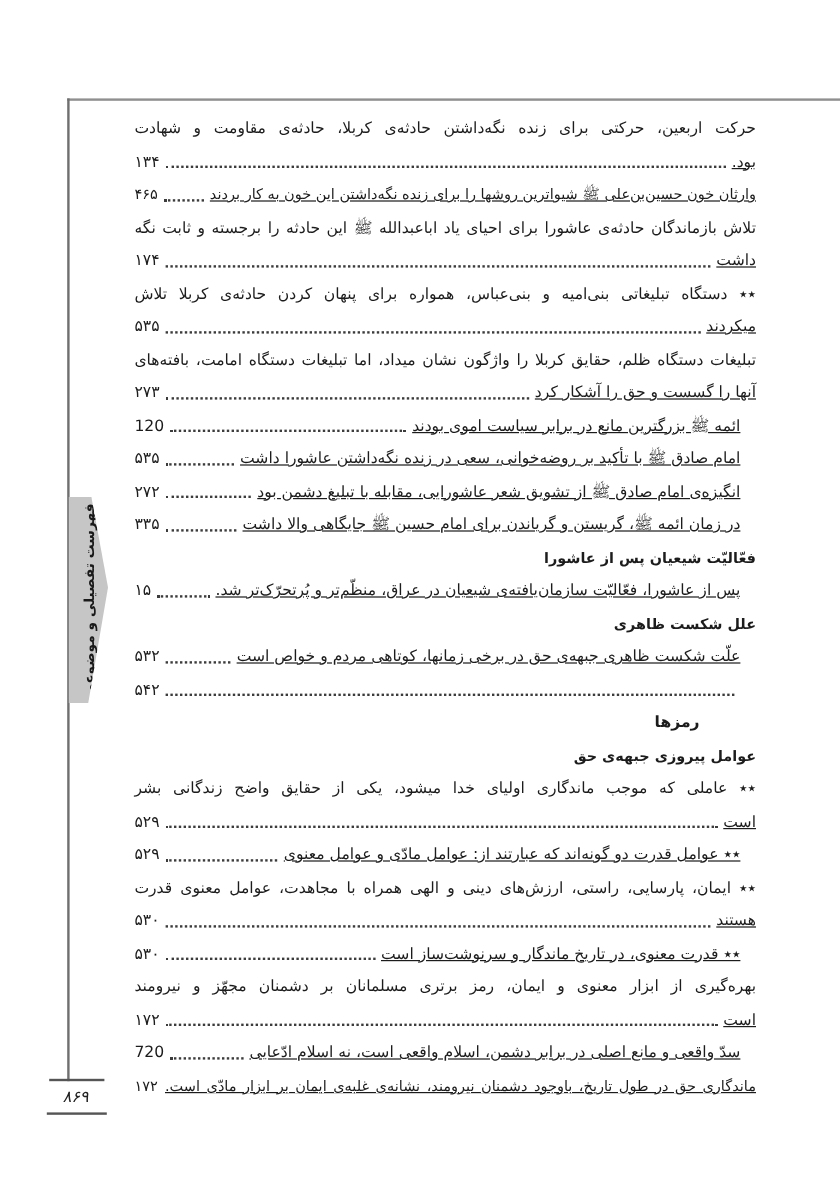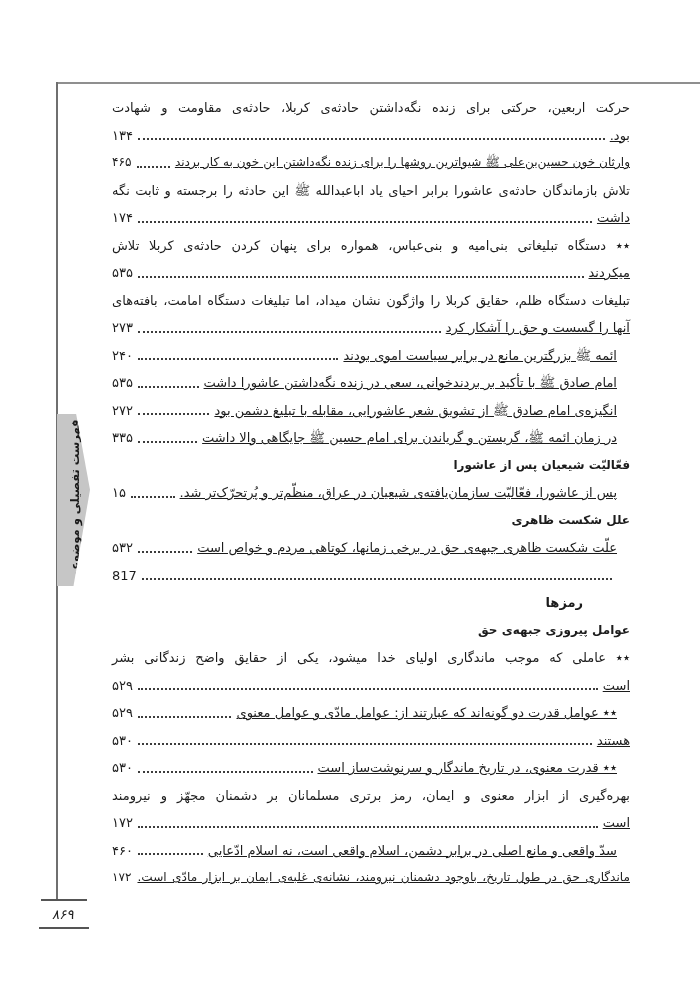--- a/index.html
+++ b/index.html
@@ -77,45 +77,45 @@
     <div class="row e1">
       <span class="txt">بود.</span>
       <span class="leader"></span>
       <span class="pg">۱۳۴</span>
     </div>
     <div class="row e1 tight">
       <span class="txt">وارثان خون حسین‌بن‌علی ﷺ شیواترین روشها را برای زنده نگه‌داشتن این خون به کار بردند</span>
       <span class="leader"></span>
       <span class="pg">۴۶۵</span>
     </div>
-    <div class="row l1">تلاش بازماندگان حادثه‌ی عاشورا برابر احیای یاد اباعبدالله ﷺ این حادثه را برجسته و ثابت نگه</div>
+    <div class="row l1">تلاش بازماندگان حادثه‌ی عاشورا برای احیای یاد اباعبدالله ﷺ این حادثه را برجسته و ثابت نگه</div>
     <div class="row e1">
       <span class="txt">داشت</span>
       <span class="leader"></span>
       <span class="pg">۱۷۴</span>
     </div>
     <div class="row l1">٭٭ دستگاه تبلیغاتی بنی‌امیه و بنی‌عباس، همواره برای پنهان کردن حادثه‌ی کربلا تلاش</div>
     <div class="row e1">
       <span class="txt">میکردند</span>
       <span class="leader"></span>
       <span class="pg">۵۳۵</span>
     </div>
     <div class="row l1">تبلیغات دستگاه ظلم، حقایق کربلا را واژگون نشان میداد، اما تبلیغات دستگاه امامت، بافته‌های</div>
     <div class="row e1">
       <span class="txt">آنها را گسست و حق را آشکار کرد</span>
       <span class="leader"></span>
       <span class="pg">۲۷۳</span>
     </div>
     <div class="row e1 ind">
       <span class="txt">ائمه ﷺ بزرگترین مانع در برابر سیاست اموی بودند</span>
       <span class="leader"></span>
-      <span class="pg">۲۴۰</span>
+      <span class="pg">120</span>
     </div>
     <div class="row e1 ind">
-      <span class="txt">امام صادق ﷺ با تأکید بر بردند‌خوانی، سعی در زنده نگه‌داشتن عاشورا داشت</span>
+      <span class="txt">امام صادق ﷺ با تأکید بر روضه‌خوانی، سعی در زنده نگه‌داشتن عاشورا داشت</span>
       <span class="leader"></span>
       <span class="pg">۵۳۵</span>
     </div>
     <div class="row e1 ind">
       <span class="txt">انگیزه‌ی امام صادق ﷺ از تشویق شعر عاشورایی، مقابله با تبلیغ دشمن بود</span>
       <span class="leader"></span>
       <span class="pg">۲۷۲</span>
     </div>
     <div class="row e1 ind">
       <span class="txt">در زمان ائمه ﷺ، گریستن و گریاندن برای امام حسین ﷺ جایگاهی والا داشت</span>
@@ -129,53 +129,54 @@
       <span class="pg">۱۵</span>
     </div>
     <div class="row h">علل شکست ظاهری</div>
     <div class="row e1 ind">
       <span class="txt">علّت شکست ظاهری جبهه‌ی حق در برخی زمانها، کوتاهی مردم و خواص است</span>
       <span class="leader"></span>
       <span class="pg">۵۳۲</span>
     </div>
     <div class="row e1 ind">
       <span class="leader"></span>
-      <span class="pg">817</span>
+      <span class="pg">۵۴۲</span>
     </div>
     <div class="row sh">رمزها</div>
     <div class="row h">عوامل پیروزی جبهه‌ی حق</div>
     <div class="row l1">٭٭ عاملی که موجب ماندگاری اولیای خدا میشود، یکی از حقایق واضح زندگانی بشر</div>
     <div class="row e1">
       <span class="txt">است</span>
       <span class="leader"></span>
       <span class="pg">۵۲۹</span>
     </div>
     <div class="row e1 ind">
       <span class="txt">٭٭ عوامل قدرت دو گونه‌اند که عبارتند از: عوامل مادّی و عوامل معنوی</span>
       <span class="leader"></span>
       <span class="pg">۵۲۹</span>
     </div>
+    <div class="row l1">٭٭ ایمان، پارسایی، راستی، ارزش‌های دینی و الهی همراه با مجاهدت، عوامل معنوی قدرت</div>
     <div class="row e1">
       <span class="txt">هستند</span>
       <span class="leader"></span>
       <span class="pg">۵۳۰</span>
     </div>
     <div class="row e1 ind">
       <span class="txt">٭٭ قدرت معنوی، در تاریخ ماندگار و سرنوشت‌ساز است</span>
       <span class="leader"></span>
       <span class="pg">۵۳۰</span>
     </div>
     <div class="row l1">بهره‌گیری از ابزار معنوی و ایمان، رمز برتری مسلمانان بر دشمنان مجهّز و نیرومند</div>
     <div class="row e1">
       <span class="txt">است</span>
       <span class="leader"></span>
       <span class="pg">۱۷۲</span>
     </div>
     <div class="row e1 ind">
       <span class="txt">سدّ واقعی و مانع اصلی در برابر دشمن، اسلام واقعی است، نه اسلام ادّعایی</span>
       <span class="leader"></span>
-      <span class="pg">۴۶۰</span>
+      <span class="pg">720</span>
     </div>
     <div class="row e1 tight nod">
       <span class="txt">ماندگاری حق در طول تاریخ، باوجود دشمنان نیرومند، نشانه‌ی غلبه‌ی ایمان بر ابزار مادّی است.</span>
       <span class="pg">۱۷۲</span>
     </div>
   </div>
 
 </body></html>

